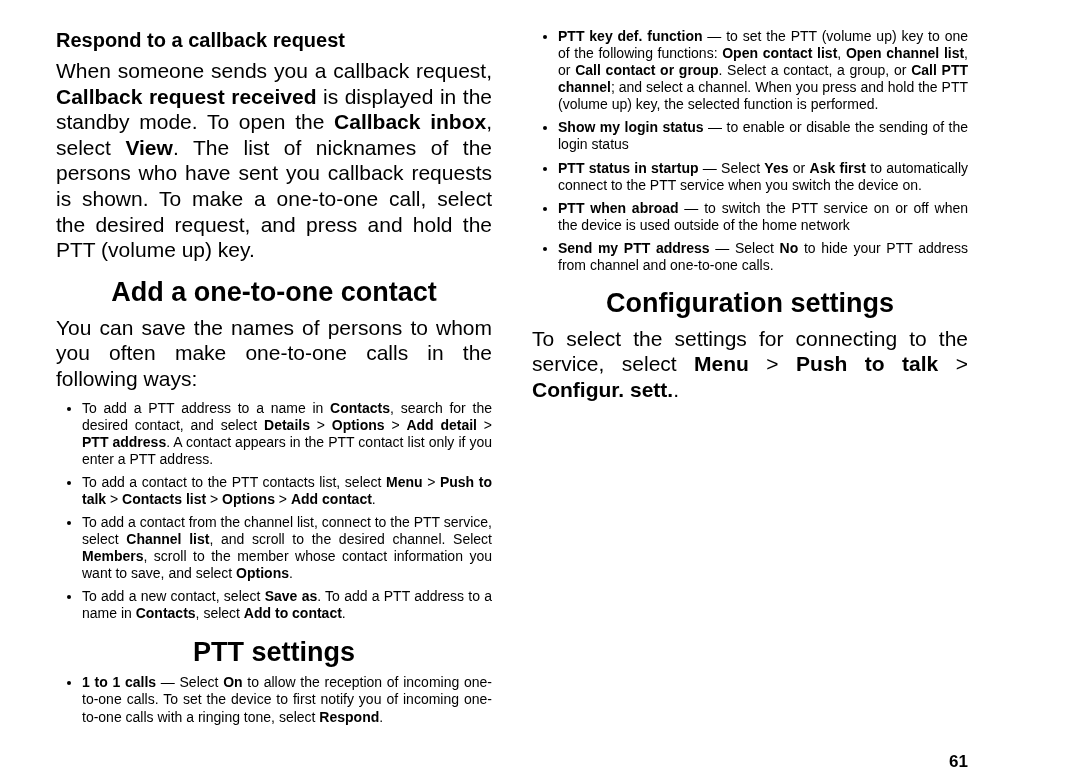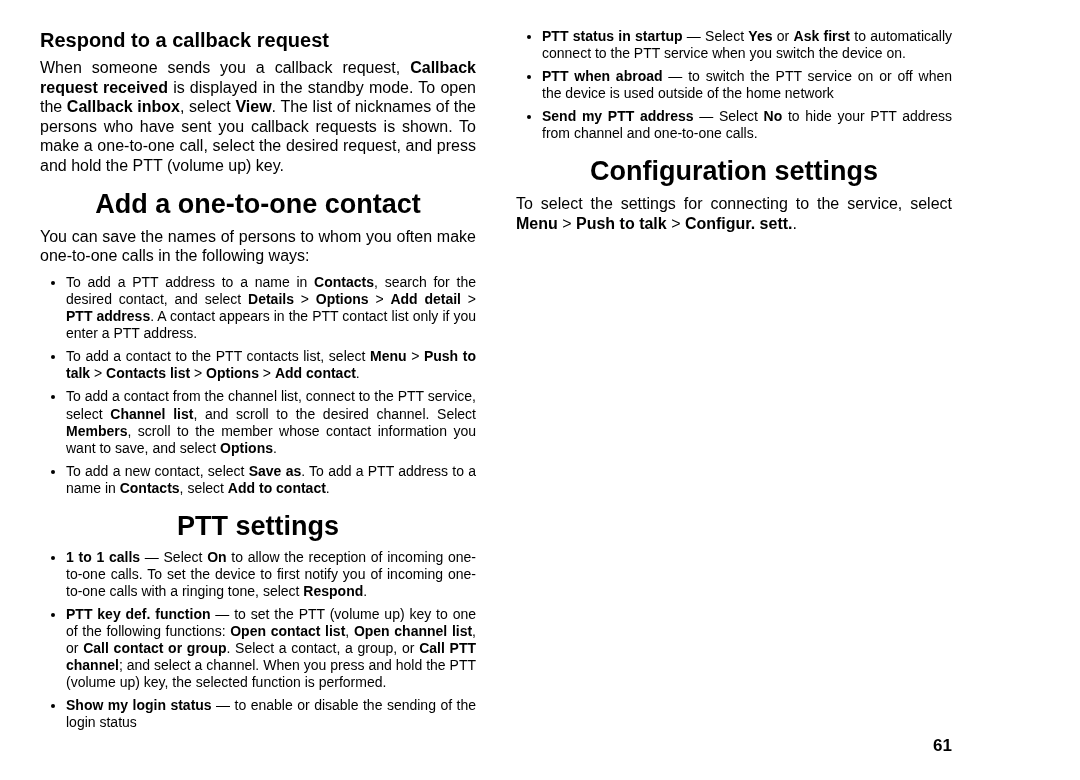--- a/index.html
+++ b/index.html
@@ -13,59 +13,60 @@
   }
   .page {
     box-sizing: border-box;
     width: 992px;
     height: 780px;
     padding: 28px 40px 24px 40px;
     position: relative;
     column-count: 2;
     column-gap: 40px;
     column-fill: auto;
+    margin-left: 16px;
   }
   h3 {
     font-size: 20px;
     font-weight: 700;
     margin: 0 0 6px 0;
     line-height: 1.2;
     break-after: avoid;
   }
   h2 {
     font-size: 27px;
     font-weight: 700;
     margin: 14px 0 6px 0;
     line-height: 1.18;
     break-after: avoid;
     text-align: center;
   }
   p {
-    font-size: 16px;
+    font-size: 21px;
     line-height: 1.22;
     margin: 0 0 8px 0;
     text-align: justify;
   }
   ul {
     margin: 0 0 8px 0;
     padding: 0 0 0 26px;
     list-style-type: disc;
   }
   li {
     font-size: 14px;
     line-height: 1.22;
     text-align: justify;
     margin: 0 0 6px 0;
   }
   b { font-weight: 700; }
   a { color: #1a3fb8; text-decoration: underline; }
   .pagenum {
     position: absolute;
     right: 40px;
-    bottom: 24px;
+    bottom: 8px;
     font-size: 17px;
     font-weight: 700;
     background: #fff;
     padding-left: 6px;
   }
   .keep { break-inside: avoid; }
 </style>
 </head>
 <body>
 

